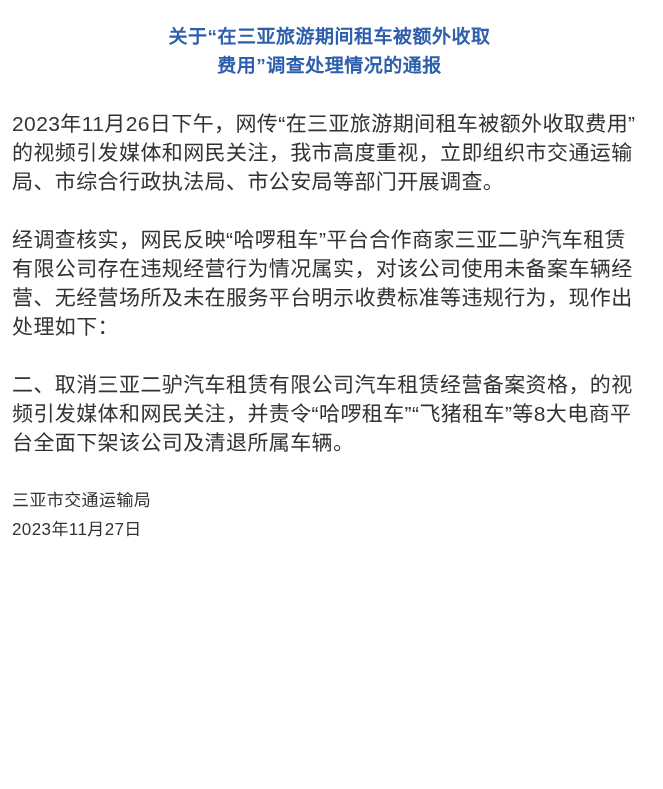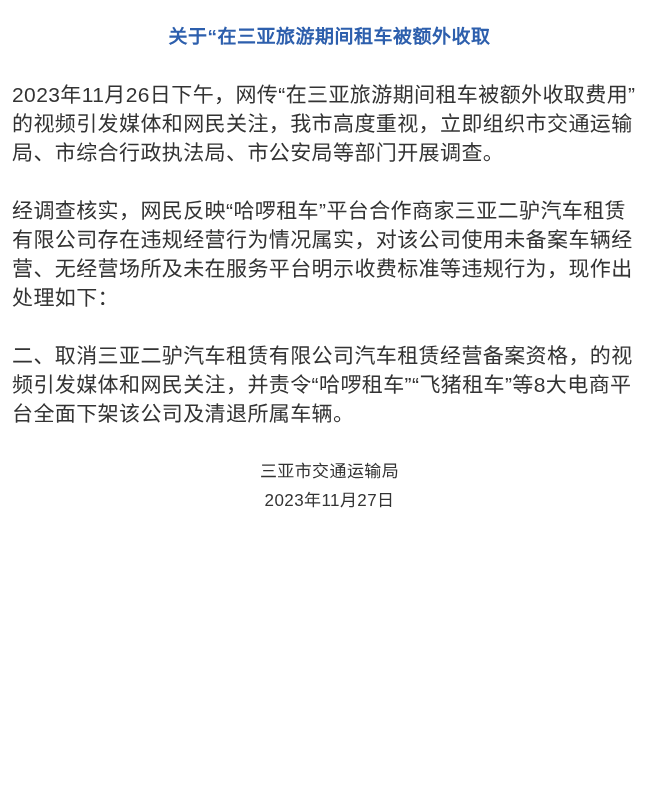--- a/index.html
+++ b/index.html
@@ -34,37 +34,38 @@
     margin: 0 0 29px 0;
     font-size: 21px;
     line-height: 29px;
     color: #333333;
     letter-spacing: 0.4px;
     text-align: left;
     word-break: normal;
   }
   .signature-block {
     margin: 0;
-    text-align: center;
+    text-align: left;
   }
   .signature-line {
     display: block;
     font-size: 17px;
     line-height: 29px;
     color: #333333;
     letter-spacing: 0.4px;
   }
 </style>
 </head>
 <body>
 
 <div class="page">
 
   <h1 class="notice-title">
     <span class="title-line">关于“在三亚旅游期间租车被额外收取</span>
+    <span class="title-line">费用”调查处理情况的通报</span>
   </h1>
 
   <p class="body-paragraph">2023年11月26日下午，网传“在三亚旅游期间租车被额外收取费用”的视频引发媒体和网民关注，我市高度重视，立即组织市交通运输局、市综合行政执法局、市公安局等部门开展调查。</p>
 
   <p class="body-paragraph">经调查核实，网民反映“哈啰租车”平台合作商家三亚二驴汽车租赁有限公司存在违规经营行为情况属实，对该公司使用未备案车辆经营、无经营场所及未在服务平台明示收费标准等违规行为，现作出处理如下：</p>
 
 
   <p class="body-paragraph">二、取消三亚二驴汽车租赁有限公司汽车租赁经营备案资格，的视频引发媒体和网民关注，并责令“哈啰租车”“飞猪租车”等8大电商平台全面下架该公司及清退所属车辆。</p>
 
 

